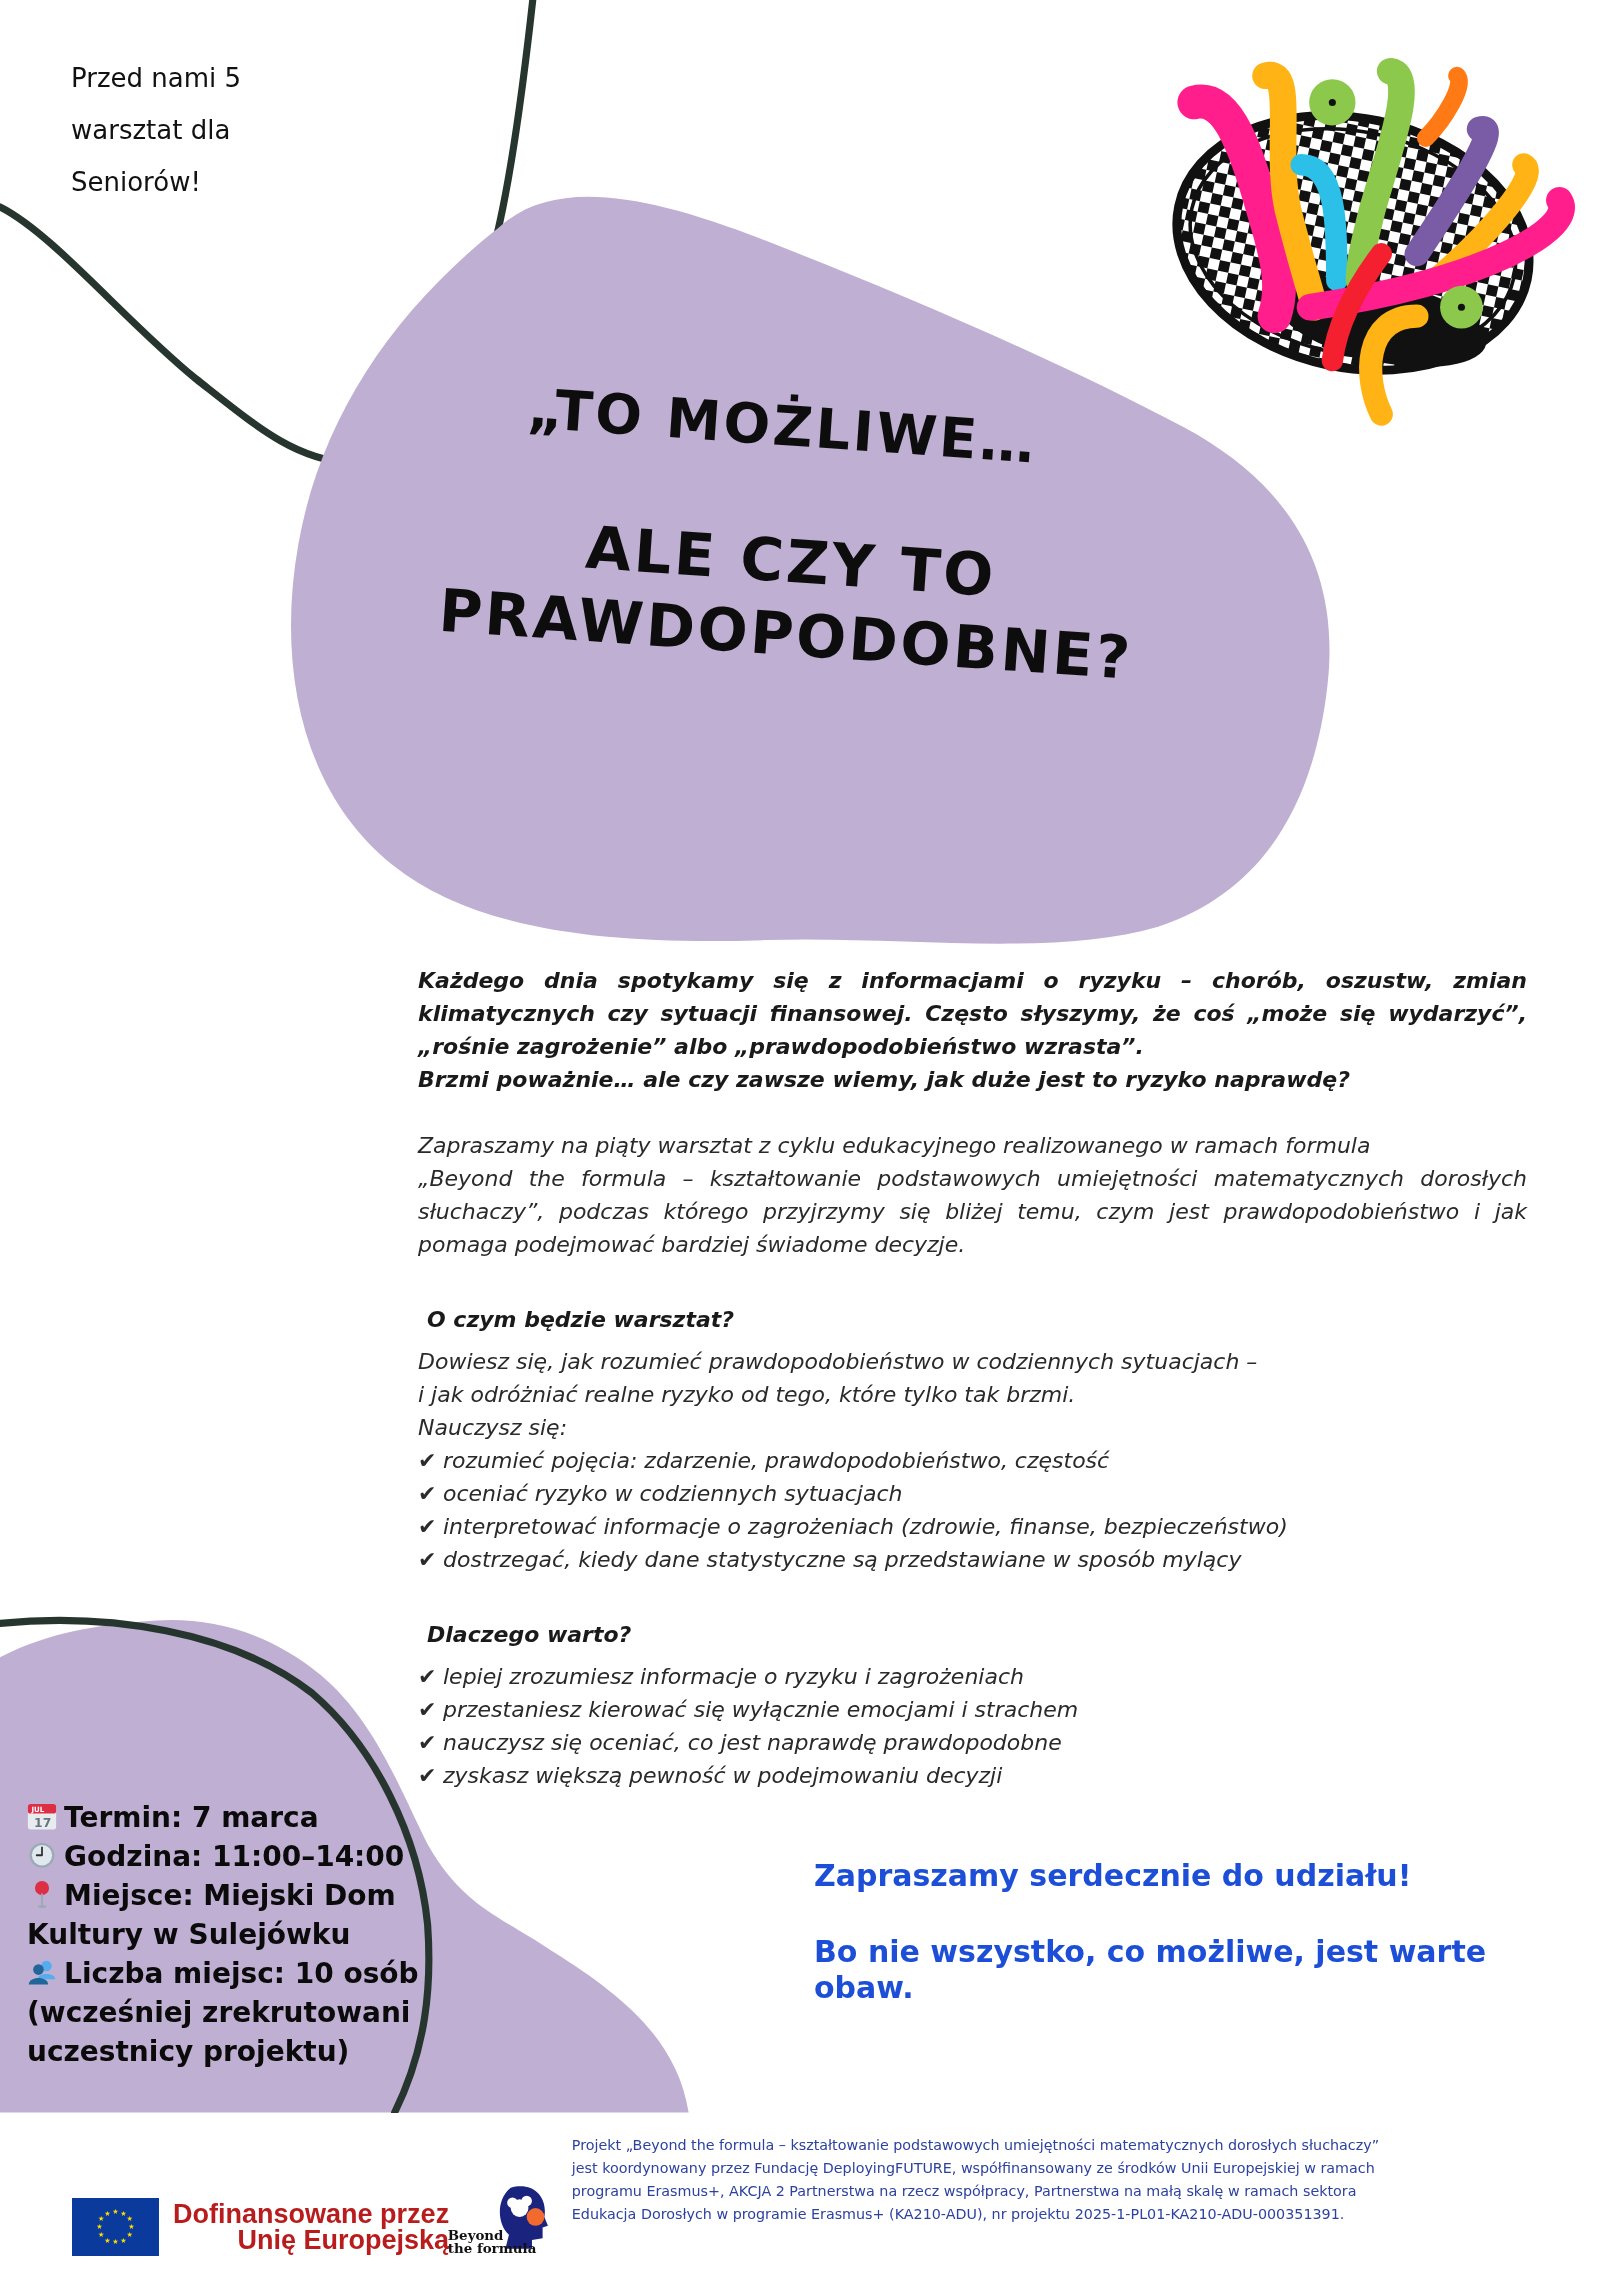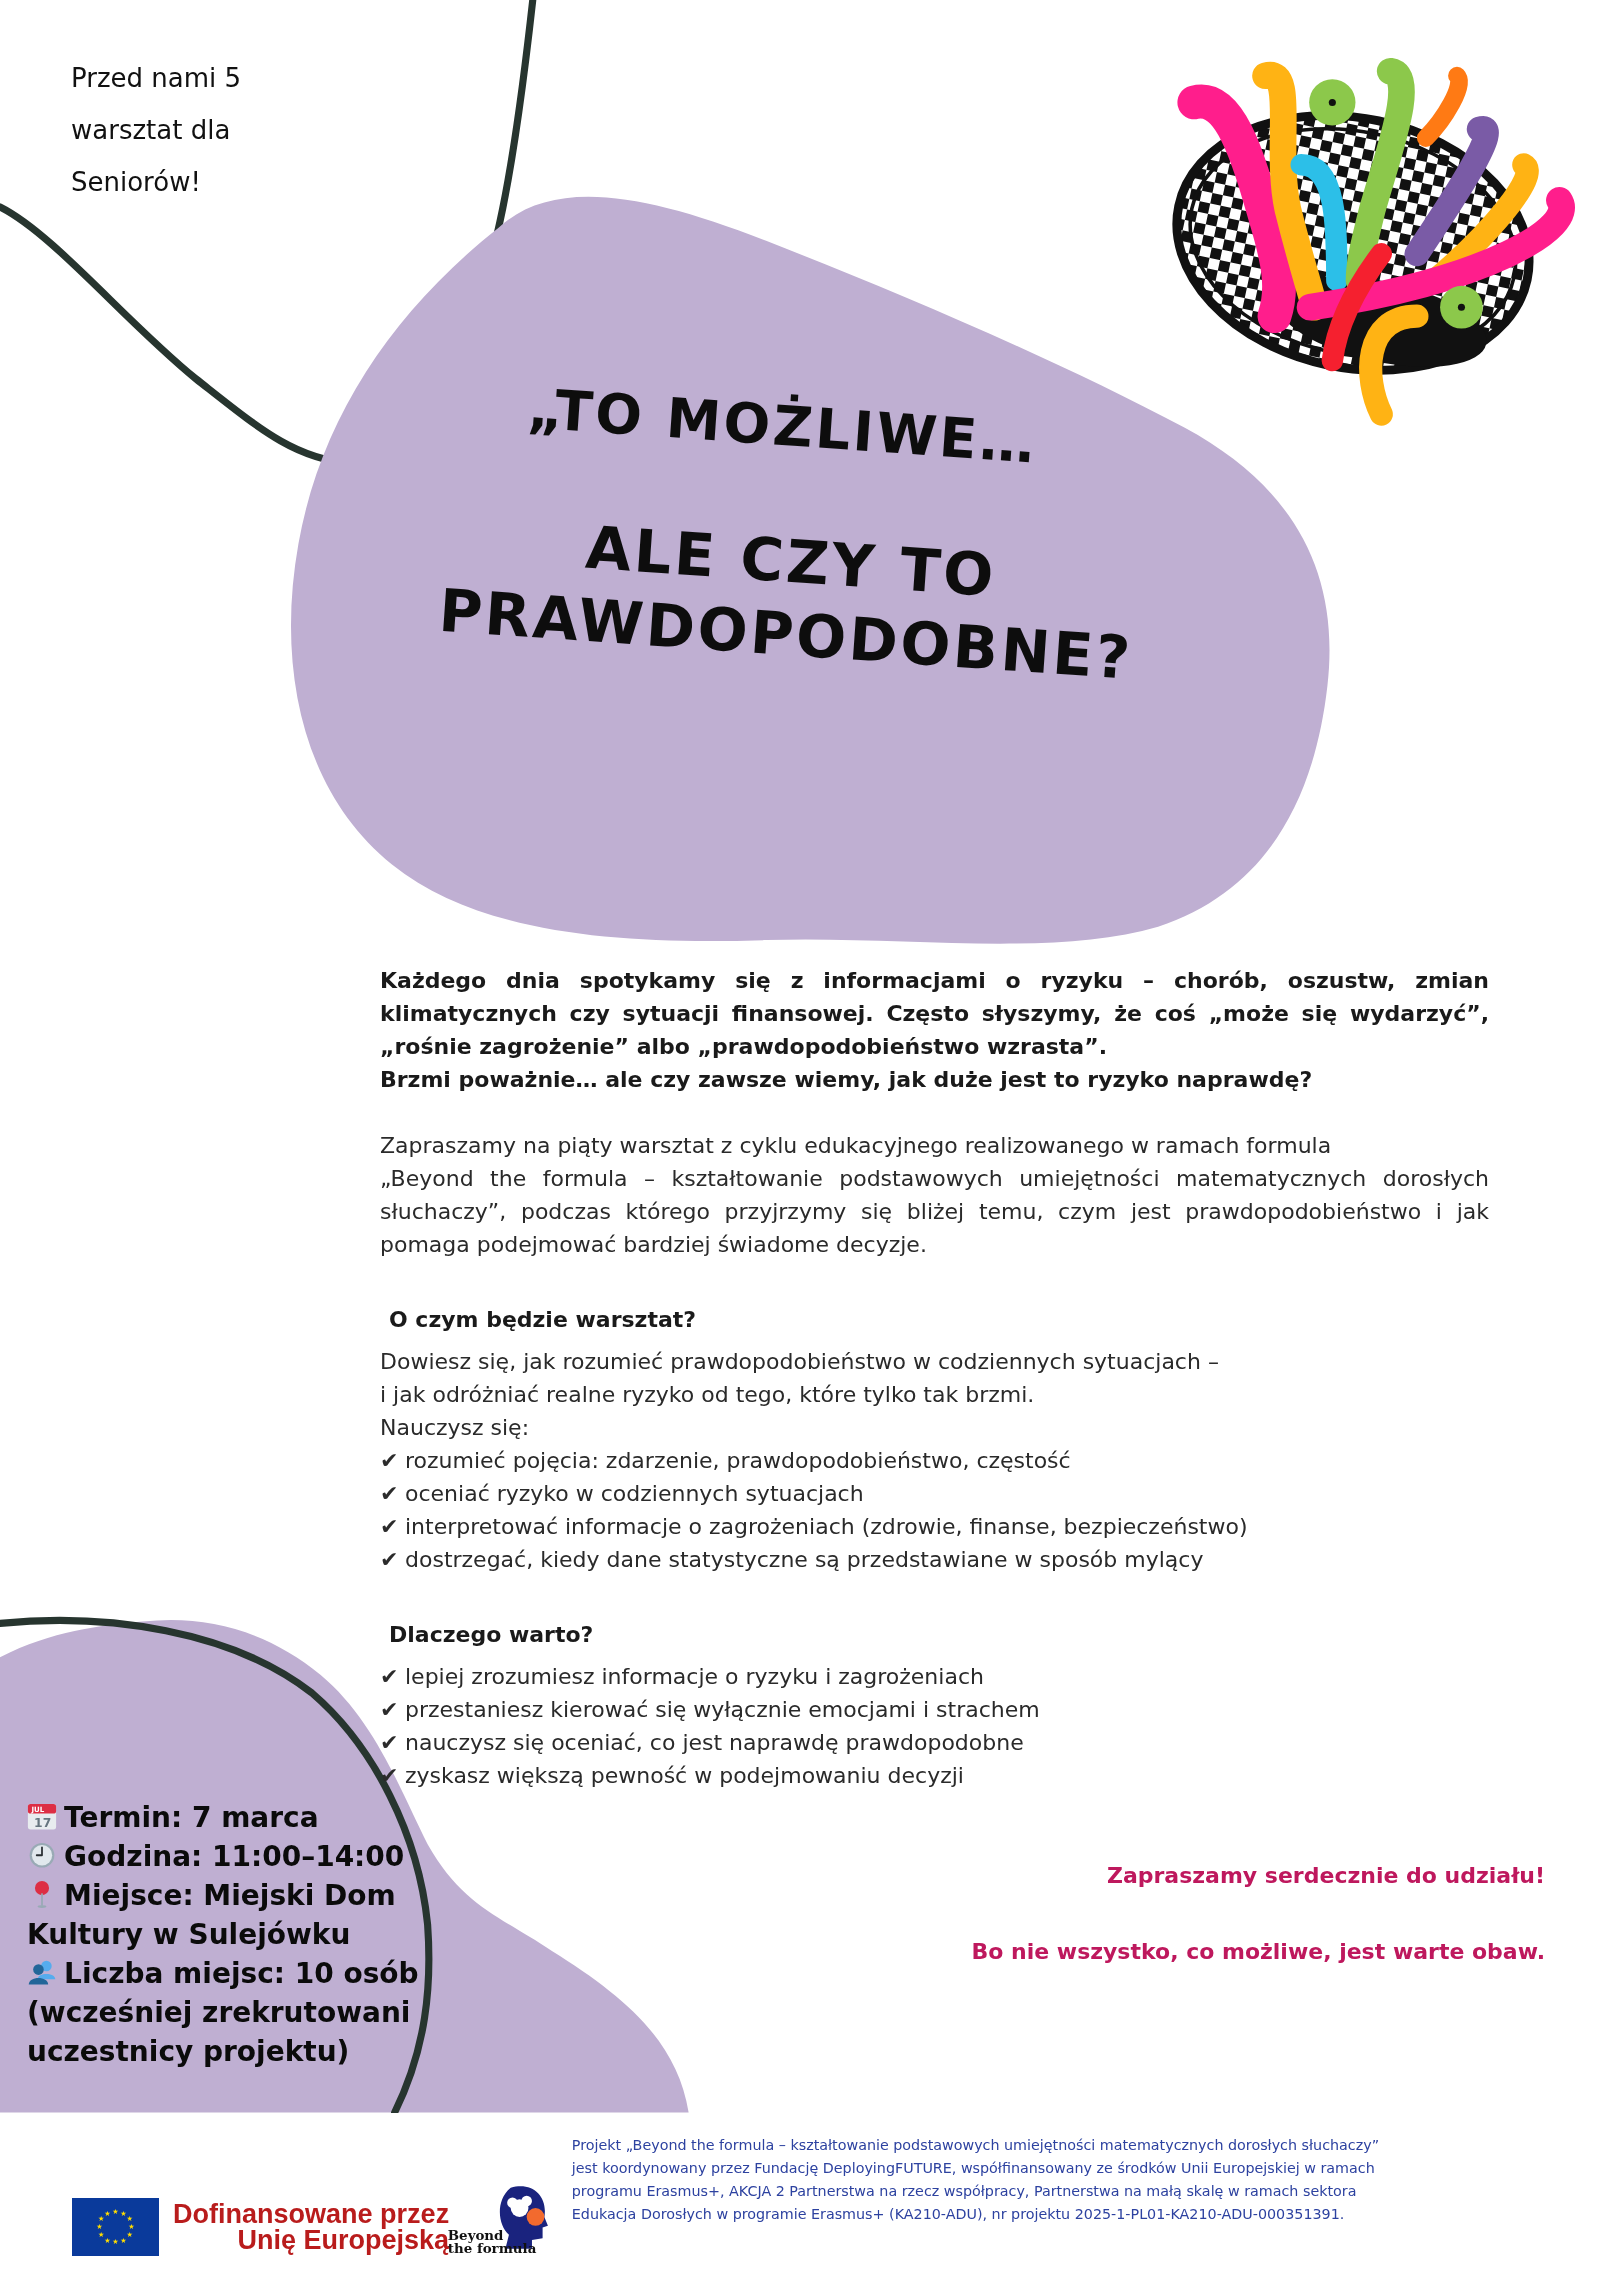--- a/index.html
+++ b/index.html
@@ -8,39 +8,39 @@
   #decor { position: absolute; left: 0; top: 0; width: 1616px; height: 2290px; }
   .intro { position: absolute; left: 71px; top: 52px; width: 294px;
            font-family: "DejaVu Sans", sans-serif; font-size: 26px; line-height: 52px; color: #111; }
   .headline { position: absolute; left: 392px; top: 392px; width: 802px; transform: rotate(4deg);
               transform-origin: 50% 50%; text-align: center;
               font-family: "DejaVu Sans", sans-serif; font-weight: 900; letter-spacing: 2.7px;
               color: #0d0d0d; }
   .headline .h1 { font-size: 55px; line-height: 71px; margin-bottom: 62px; margin-left: -36px; }
   .headline .h2 { font-size: 59px; line-height: 73px; }
   .brain { position: absolute; left: 1132px; top: 22px; width: 463px; height: 428px; }
-  .body { position: absolute; left: 380px; top: 964px; width: 1109px;
-          font-family: "DejaVu Sans", sans-serif; font-size: 22px; line-height: 33px; color: #1a1a1a; }
+  .body { position: absolute; left: 418px; top: 964px; width: 1109px;
+          font-family: "DejaVu Sans", sans-serif; font-size: 22px; line-height: 33px; color: #1a1a1a; font-style: italic; }
   .body p { margin: 0; }
   .body .lead { font-weight: bold; text-align: justify; text-align-last: left; }
   .body .lead .last { display: block; }
   .body .gap { height: 33px; }
   .body .para { text-align: justify; }
   .body .para .l1 { display: block; text-align: left; }
   .body h3 { font-size: 22px; margin: 9px; font-weight: bold; line-height: 33px; }
   .body .plain { font-weight: normal; color: #2a2a2a; }
   .check { display: inline-block; width: 25px; color: #2b2b2b; font-weight: bold; }
   .details { position: absolute; left: 27px; top: 1798px; width: 419px;
              font-family: "DejaVu Sans", sans-serif; font-weight: bold; font-size: 28px;
              line-height: 39px; color: #0b0b0b; }
   .details .row { display: block; white-space: nowrap; }
   .details .wrap { white-space: normal; }
   .emoji { display: inline-block; width: 30px; height: 28.5px; vertical-align: -3.6px; margin-right: 7.1px; }
   .closing { position: absolute; left: 814px; top: 1858px; width: 731px;
-             font-family: "DejaVu Sans", sans-serif; font-weight: bold; font-size: 22px; color: #be185d; text-align: right; }
+             font-family: "DejaVu Sans", sans-serif; font-weight: bold; font-size: 30px; color: #1d4ed8; }
   .closing p { margin: 0 0 40px 0; line-height: 36px; }
   .footer { position: absolute; left: 1.8px; top: 2113px; width: 1615px; height: 177px; background: #fff; }
   .eu { position: absolute; left: 70px; top: 85px; display: flex; align-items: center; }
   .eu-flag { width: 87px; height: 58px; background: #0a3a9b; position: relative; }
   .eu-text { margin-left: 14.3px; font-family: "Liberation Sans", sans-serif; font-weight: bold;
              color: #b91c1c; font-size: 27px; line-height: 26px; text-align: right; }
   .btf { position: absolute; left: 446px; top: 70px; width: 107px; height: 89px; }
   .btf-text { position: absolute; left: 0; top: 46px; font-family: "DejaVu Serif", serif; font-weight: bold;
               font-size: 13.4px; line-height: 12.5px; color: #111; }
   .funding { position: absolute; left: 570px; top: 21.4px; width: 994px; text-align: left;

